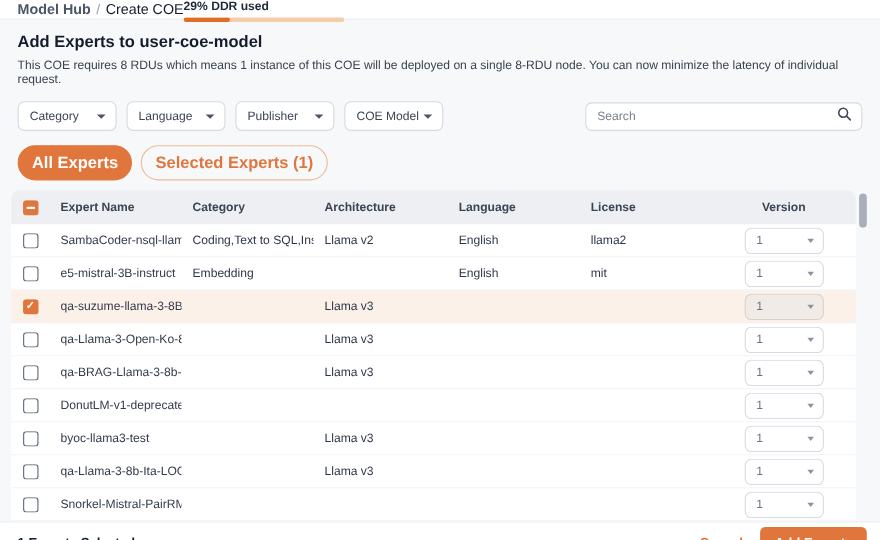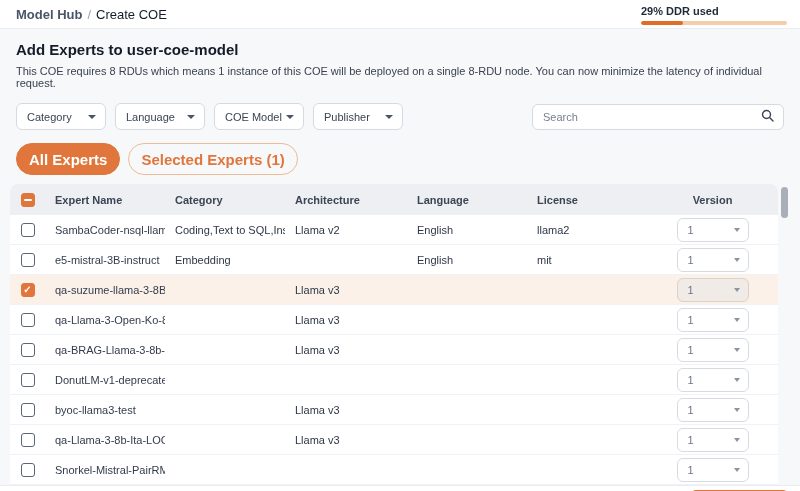--- a/index.html
+++ b/index.html
@@ -1,22 +1,22 @@
 <!DOCTYPE html>
 <html><head>
 <meta charset="utf-8">
 <style>
   * { margin:0; padding:0; box-sizing:border-box; }
   html,body { width:800px; height:491px; overflow:hidden; background:#f7f8fa;
               font-family:"Liberation Sans", sans-serif; }
   .app { width:800px; height:491px; display:flex; flex-direction:column; background:#f7f8fa; }
 
   
-  .topbar { height:29px; flex-shrink:0; background:#fff; border-bottom:1px solid #e9ecf0;
-            display:flex; align-items:center; justify-content:space-between; padding:0 13px 0 16px; }
+  .topbar { height:18px; flex-shrink:0; background:#fff; border-bottom:1px solid #e9ecf0;
+            display:flex; align-items:center; padding:0 13px 0 16px; }
   .breadcrumb { font-size:13px; display:flex; align-items:center; gap:5px; }
   .bc-parent { color:#4a5568; font-weight:600; }
   .bc-sep { color:#98a2b3; font-weight:400; }
   .bc-current { color:#141c2b; font-weight:400; }
   .ddr { width:146px; padding-top:2px; }
   .ddr-label { font-size:11px; font-weight:700; color:#1d2939; margin-bottom:4px; }
   .ddr-track { height:4px; border-radius:2px; background:#f6cda9; overflow:hidden; }
   .ddr-fill { height:100%; background:#df6d26; border-radius:2px; }
 
   
@@ -110,25 +110,25 @@
     <div class="filter-row">
       <div class="filter">
         <span>Category</span>
         <span class="chev"></span>
       </div>
       <div class="filter">
         <span>Language</span>
         <span class="chev"></span>
       </div>
       <div class="filter">
+        <span>Publisher</span>
+        <span class="chev"></span>
+      </div>
+      <div class="filter">
         <span>COE Model</span>
-        <span class="chev"></span>
-      </div>
-      <div class="filter">
-        <span>Publisher</span>
         <span class="chev"></span>
       </div>
       <div class="search-box">
         <input type="text" placeholder="Search" style="">
         <span class="search-icon">
           <svg width="13" height="13" viewBox="0 0 13 13" fill="none">
             <circle cx="5.5" cy="5.5" r="4" stroke="#3a4454" stroke-width="1.4"></circle>
             <line x1="8.6" y1="8.6" x2="12" y2="12" stroke="#3a4454" stroke-width="1.4" stroke-linecap="round"></line>
           </svg>
         </span>

